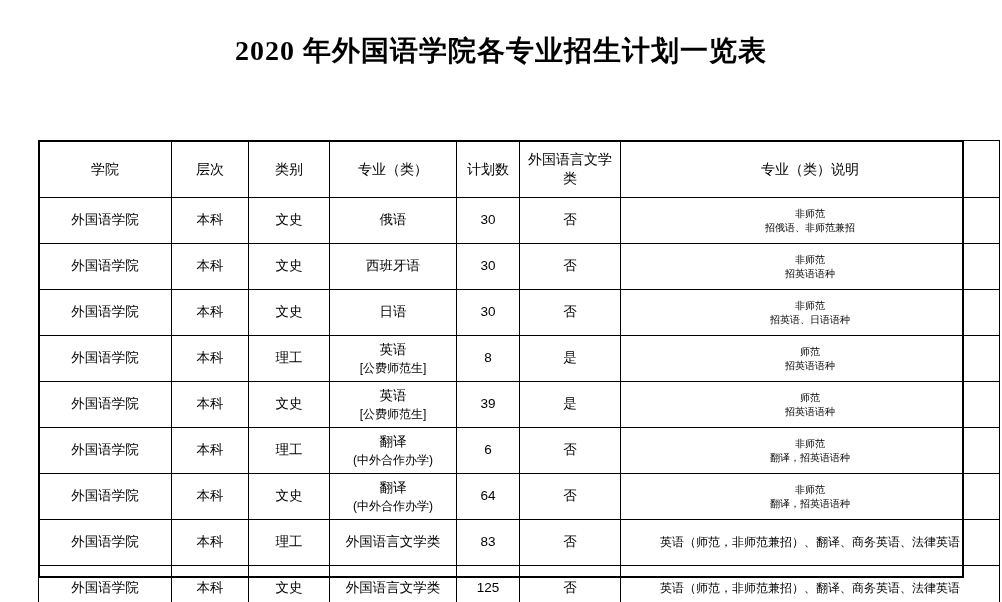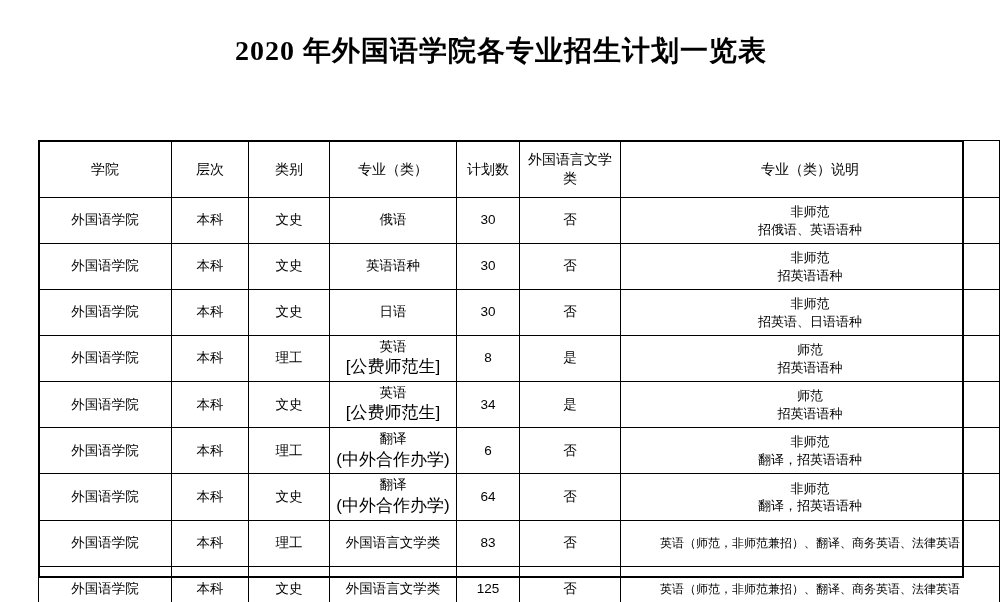--- a/index.html
+++ b/index.html
@@ -61,22 +61,22 @@
   }
   .c-college { width: 128px; }
   .c-level   { width: 72px; }
   .c-category{ width: 76px; }
   .c-major   { width: 122px; }
   .c-count   { width: 58px; }
   .c-free    { width: 96px; }
   .c-note    { width: 374px; }
 
   .major-main { display: block; }
-  .major-sub  { display: block; font-size: 17px; }
-  .note-line  { display: block; font-size: 13px; text-align: center; }
+  .major-sub  { display: block; font-size: 12px; }
+  .note-line  { display: block; font-size: 10px; text-align: center; }
   .note-single{ font-size: 12px; }
 
   .outer-border {
     position: absolute;
     left: 38px;
     top: 140px;
     width: 926px;
     height: 438px;
     border: 2px solid #000000;
     box-sizing: border-box;
@@ -110,30 +110,30 @@
           <td class="c-level">本科</td>
           <td class="c-category">文史</td>
           <td class="c-major">
             <span class="major-main">俄语</span>
             <span class="major-sub"></span>
           </td>
           <td class="c-count">30</td>
           <td class="c-free">否</td>
           <td class="c-note">
             <span class="note-line">非师范</span>
-            <span class="note-line">招俄语、英语语种</span>
-          </td>
-        </tr>
-
-        <tr>
-          <td class="c-college">外国语学院</td>
-          <td class="c-level">本科</td>
-          <td class="c-category">文史</td>
-          <td class="c-major">
-            <span class="major-main">英语语种</span>
+            <span class="note-line">招俄语、非师范兼招</span>
+          </td>
+        </tr>
+
+        <tr>
+          <td class="c-college">外国语学院</td>
+          <td class="c-level">本科</td>
+          <td class="c-category">文史</td>
+          <td class="c-major">
+            <span class="major-main">西班牙语</span>
             <span class="major-sub"></span>
           </td>
           <td class="c-count">30</td>
           <td class="c-free">否</td>
           <td class="c-note">
             <span class="note-line">非师范</span>
             <span class="note-line">招英语语种</span>
           </td>
         </tr>
 
@@ -170,21 +170,21 @@
         </tr>
 
         <tr>
           <td class="c-college">外国语学院</td>
           <td class="c-level">本科</td>
           <td class="c-category">文史</td>
           <td class="c-major">
             <span class="major-main">英语</span>
             <span class="major-sub">[公费师范生]</span>
           </td>
-          <td class="c-count">34</td>
+          <td class="c-count">39</td>
           <td class="c-free">是</td>
           <td class="c-note">
             <span class="note-line">师范</span>
             <span class="note-line">招英语语种</span>
           </td>
         </tr>
 
         <tr>
           <td class="c-college">外国语学院</td>
           <td class="c-level">本科</td>

